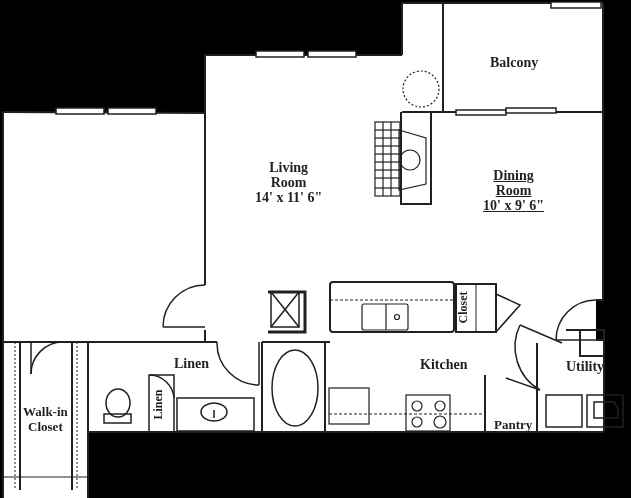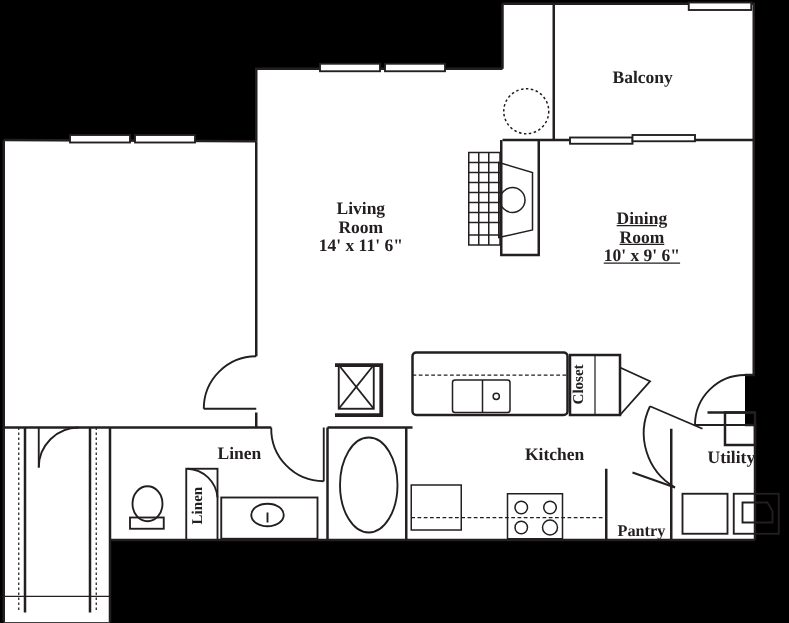--- a/index.html
+++ b/index.html
@@ -172,19 +172,23 @@
   </div>
   <div class="lbl" style="left:372px;top:357px;margin-left:48px;">
     <span>Kitchen</span>
   </div>
   <div class="lbl" style="left:566px;top:359px;">
     <span>Utility</span>
   </div>
   <div class="lbl" style="left:494px;top:417px;font-size:13px;">
     <span>Pantry</span>
   </div>
+  <div class="lbl" style="left:23px;top:404px;font-size:13px;">
+    <span>Walk-in</span>
+    <span>Closet</span>
+  </div>
   <div class="lbl vert" style="left:143px;top:397px;font-size:12px;">
     <span>Linen</span>
   </div>
   <div class="lbl vert" style="left:447px;top:300px;font-size:12px;">
     <span>Closet</span>
   </div>
 </div>
 
 </body></html>

